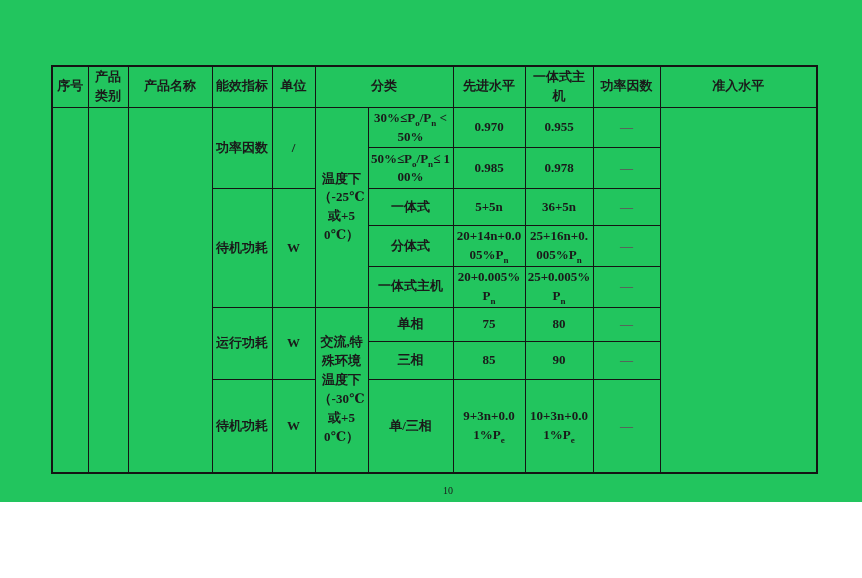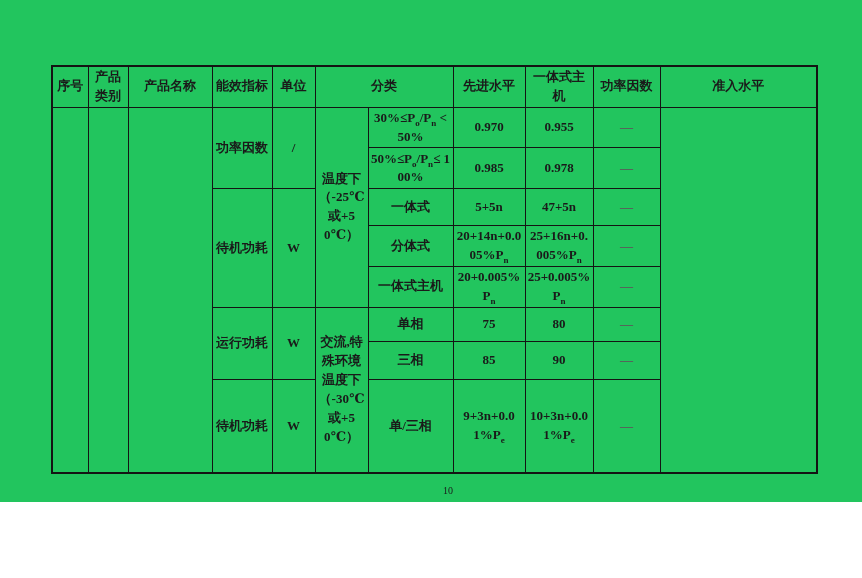--- a/index.html
+++ b/index.html
@@ -96,21 +96,21 @@
       <td class="val">0.985</td>
       <td class="val">0.978</td>
       <td class="dash">—</td>
     </tr>
 
     <tr class="r3">
       <td rowspan="3" class="tight">待机功耗</td>
       <td rowspan="3" class="val">W</td>
       <td>一体式</td>
       <td class="val">5+5n</td>
-      <td class="val">47+5n</td>
+      <td class="val">36+5n</td>
       <td class="dash">—</td>
     </tr>
 
     <tr class="r4">
       <td>分体式</td>
       <td class="val">20+14n+0.005%P<sub>n</sub></td>
       <td class="val">25+16n+0.005%P<sub>n</sub></td>
       <td class="dash">—</td>
     </tr>
 

